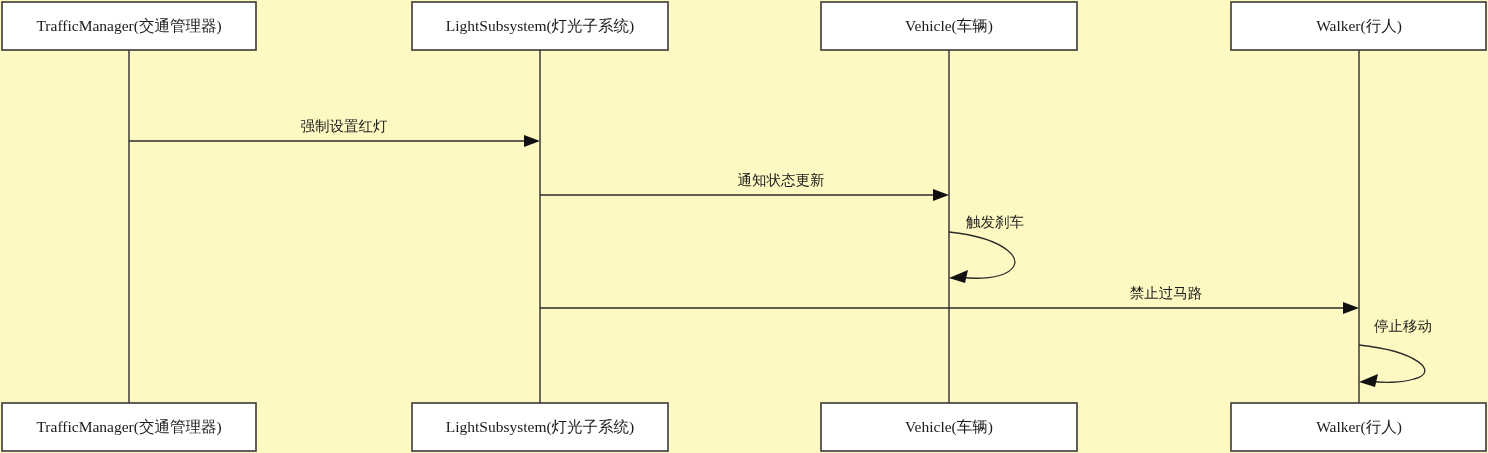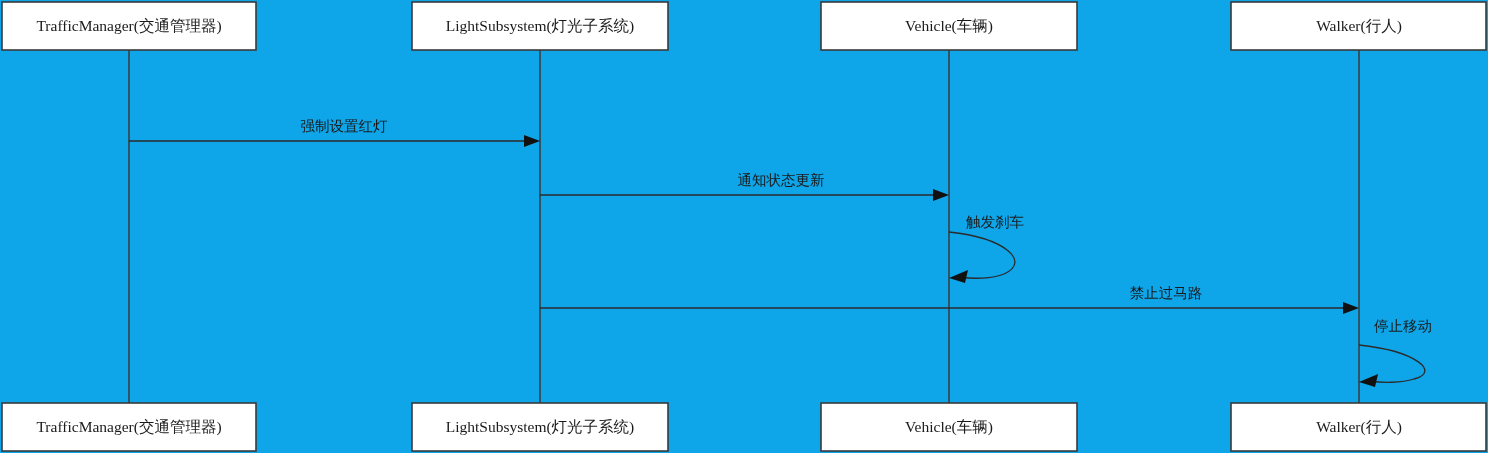--- a/index.html
+++ b/index.html
@@ -10,21 +10,21 @@
   body {
     font-family: "Liberation Serif", "DejaVu Serif", serif;
     width: 1488px;
     height: 453px;
     overflow: hidden;
   }
   #diagram-root {
     position: relative;
     width: 1488px;
     height: 453px;
-    background: #0ea5e9;
+    background: #fef9c3;
   }
   svg.diagram-canvas {
     position: absolute;
     left: 0;
     top: 0;
     width: 1488px;
     height: 453px;
     display: block;
   }
   .participant-box-rect {

